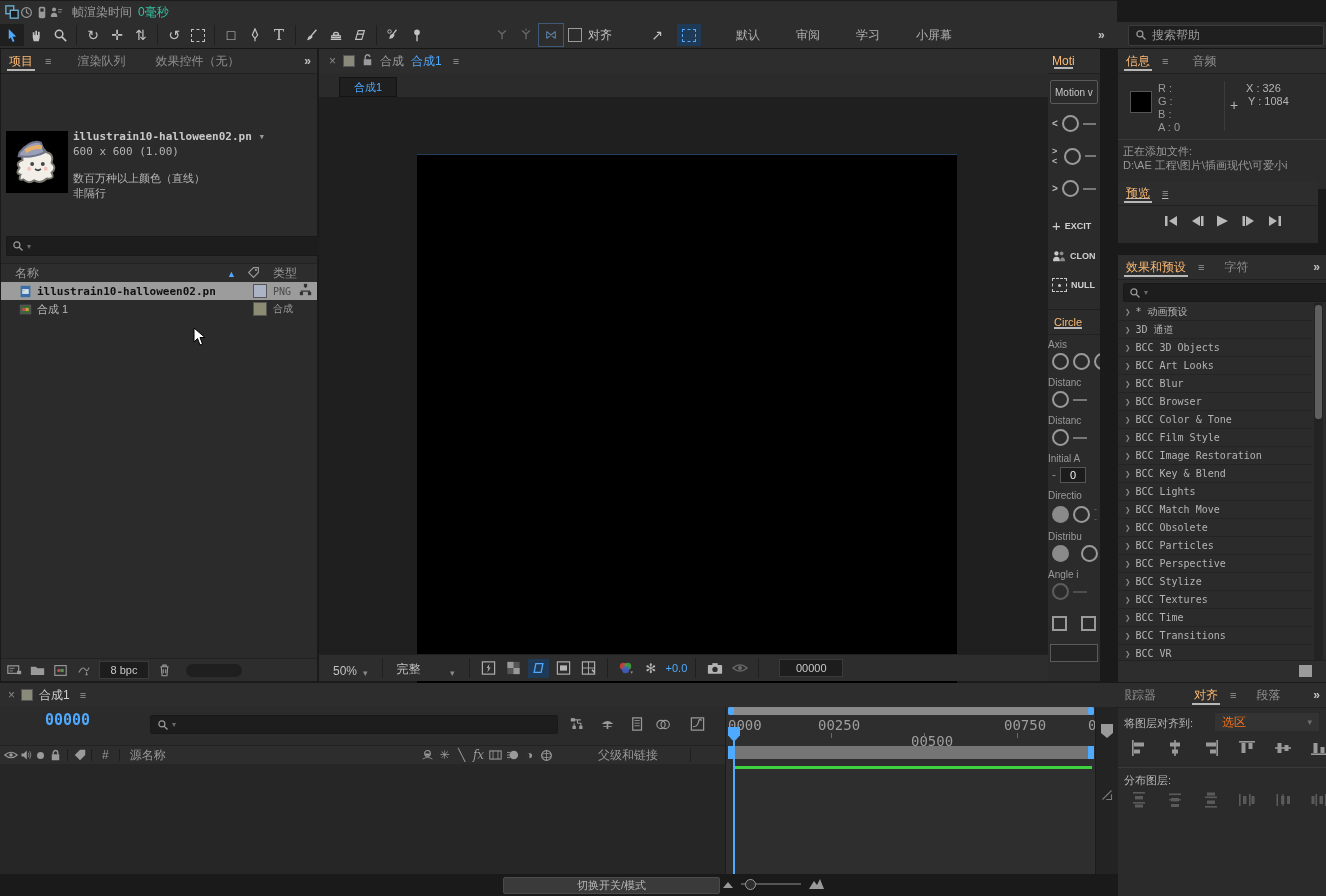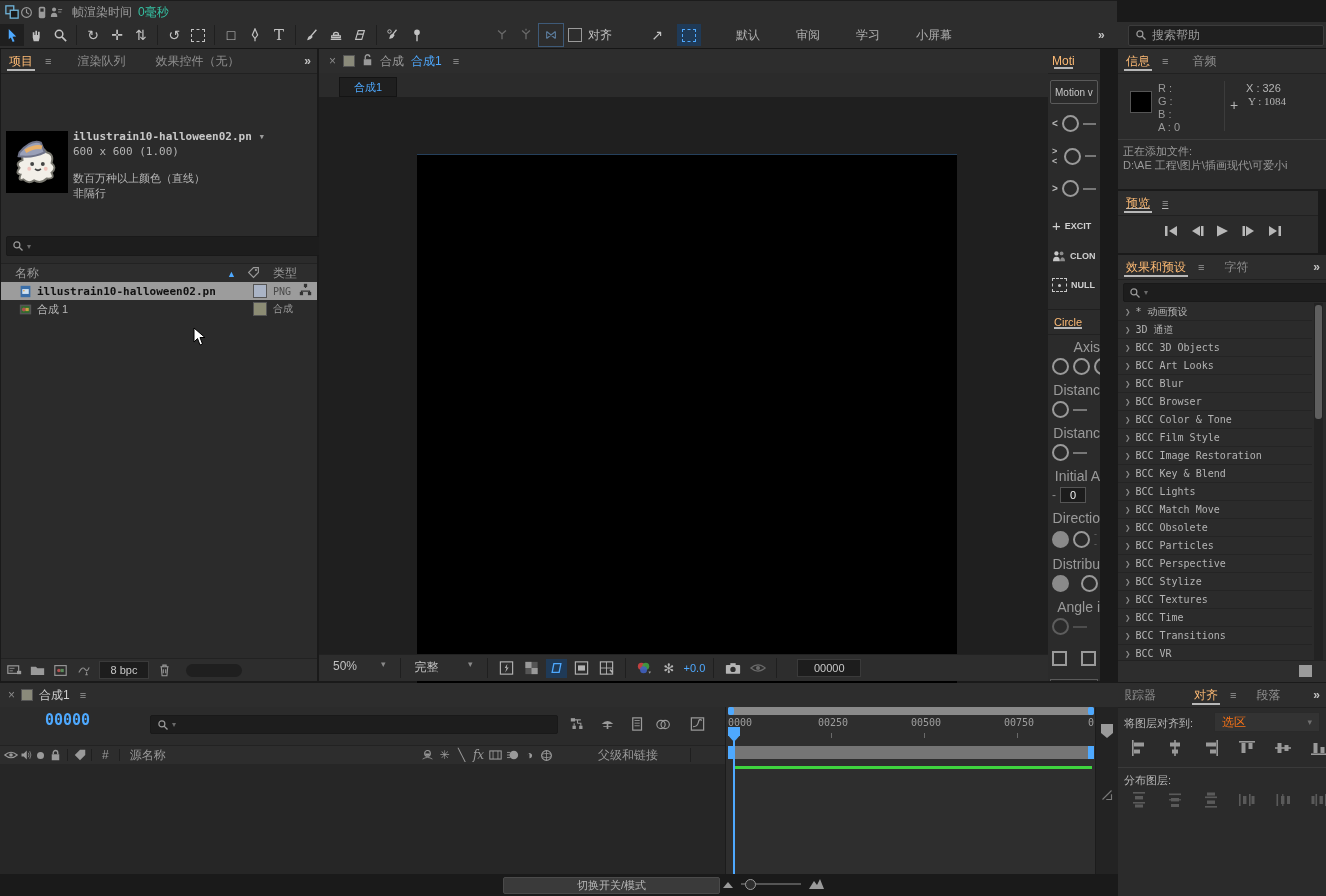--- a/index.html
+++ b/index.html
@@ -35,35 +35,35 @@
   .prow{position:absolute;left:0;width:316px;height:18px;display:flex;align-items:center;}
   .swatch{width:12px;height:12px;border:1px solid #555;}
   .pfooter{position:absolute;left:0;top:609px;width:316px;height:23px;background:#2d2d2d;border-top:1px solid #222;display:flex;align-items:center;gap:8px;padding-left:6px;box-sizing:border-box;}
   
   #comp{left:319px;top:49px;width:743px;height:632px;background:#2b2b2b;}
   .comp-tabstrip{position:absolute;left:0;top:24px;width:743px;height:24px;background:#2b2b2b;border-bottom:1px solid #222;}
   .comp-tab{position:absolute;left:20px;top:4px;height:18px;padding:0 14px;background:#1f1f1f;border:1px solid #141414;color:#4ea9ff;display:flex;align-items:center;font-size:11px;}
   .viewer{position:absolute;left:0;top:48px;width:743px;height:557px;background:#1f1f1f;}
   .compblack{position:absolute;left:98px;top:57px;width:540px;height:540px;background:#000;border-top:1px solid #25405c;}
   .comp-bottom{position:absolute;left:0;top:605px;width:743px;height:27px;background:#2d2d2d;border-top:1px solid #222;display:flex;align-items:center;gap:4px;padding:0 8px;box-sizing:border-box;}
-  .dd{display:flex;align-items:flex-start;gap:24px;color:#c2c2c2;padding:0 6px;height:19px;}
+  .dd{display:flex;align-items:flex-end;gap:6px;color:#c2c2c2;padding:0 6px;height:19px;}
   .dd .car{color:#8a8a8a;font-size:9px;}
   .cicon{width:21px;height:19px;display:inline-flex;align-items:center;justify-content:center;color:#b4b4b4;font-size:13px;}
   .tcfield{background:#1d1d1d;border:1px solid #3a3a3a;height:16px;min-width:62px;display:inline-flex;align-items:center;justify-content:center;color:#c8c8c8;font-size:11px;}
   
   #motion{left:1048px;top:49px;width:52px;height:632px;background:#2b2b2b;overflow:hidden;}
   .mrow{display:flex;align-items:center;gap:4px;padding:3px 4px;color:#b8b8b8;}
   .circ{width:13px;height:13px;border:2px solid #9a9a9a;border-radius:50%;flex:0 0 auto;}
   .circ.fill{background:#8a8a8a;border-color:#8a8a8a;}
   .slid{width:14px;height:2px;background:#777;}
-  .mlabel{font-size:14px;color:#9a9a9a;white-space:nowrap;overflow:hidden;text-align:right;padding-top:4px;}
+  .mlabel{font-size:10px;color:#9a9a9a;white-space:nowrap;overflow:hidden;text-align:left;padding-top:4px;}
   .mbtn{font-size:9px;font-weight:bold;color:#d0d0d0;letter-spacing:0;}
   
   #infoP{left:1118px;top:49px;width:208px;height:140px;}
-  #previewP{left:1118px;top:191px;width:200px;height:62px;text-decoration:underline;}
+  #previewP{left:1118px;top:181px;width:200px;height:62px;text-decoration:underline;}
   #effectsP{left:1118px;top:255px;width:208px;height:426px;}
   #alignP{left:1118px;top:683px;width:208px;height:213px;}
   .ilabel{position:absolute;color:#9a9a9a;font-size:11px;white-space:nowrap;}
   .transport{position:absolute;left:44px;top:32px;display:flex;gap:9px;}
   .tbtn{width:17px;height:15px;display:inline-flex;align-items:center;justify-content:center;}
   .fx-search{position:absolute;left:5px;top:28px;width:194px;height:17px;background:#1d1d1d;border:1px solid #191919;border-radius:2px;display:flex;align-items:center;gap:3px;padding:0 5px;}
   .fx-list{position:absolute;left:0;top:48px;width:194px;}
   .fx-row{height:17px;display:flex;align-items:center;gap:5px;border-bottom:1px solid #242424;padding-left:7px;font-family:"DejaVu Sans Mono",monospace;font-size:10px;color:#b4b4b4;white-space:nowrap;}
   .fx-row .chev{color:#8a8a8a;font-size:9px;}
   .fx-scroll{position:absolute;right:3px;top:48px;width:9px;height:358px;background:#232323;}
@@ -72,21 +72,21 @@
   .aicon{width:22px;height:20px;display:inline-flex;align-items:center;justify-content:center;}
   .alignrow{position:absolute;display:flex;gap:14px;left:10px;}
   
   #timeline{left:0;top:683px;width:1117px;height:191px;background:#2b2b2b;}
   .tl-tabbar{position:absolute;left:0;top:0;width:1117px;height:24px;background:#2d2d2d;border-bottom:1px solid #212121;display:flex;align-items:center;gap:6px;padding-left:8px;}
   .tl-controls{position:absolute;left:0;top:24px;width:725px;height:38px;background:#2b2b2b;}
   .tl-headrow{position:absolute;left:0;top:62px;width:725px;height:18px;background:#2d2d2d;border-top:1px solid #222;border-bottom:1px solid #1e1e1e;display:flex;align-items:center;color:#9a9a9a;}
   .hicon{width:15px;height:14px;display:inline-flex;align-items:center;justify-content:center;}
   .tl-tracks{position:absolute;left:0;top:81px;width:725px;height:110px;background:#262626;}
   .tl-right{position:absolute;left:725px;top:24px;width:370px;height:167px;background:#2e2e2e;border-left:1px solid #1c1c1c;}
-  .ruler-num{position:absolute;top:10px;color:#9e9e9e;font-size:10px;font-family:"DejaVu Sans Mono",monospace;}
+  .ruler-num{position:absolute;top:10px;color:#9e9e9e;font-size:14px;font-family:"DejaVu Sans Mono",monospace;}
   .navbar{position:absolute;left:2px;top:0;width:366px;height:8px;background:#8a8a8a;border-radius:2px;}
   .navbar:before,.navbar:after{content:"";position:absolute;top:0;width:6px;height:8px;background:#4ea9ff;border-radius:2px;}
   .navbar:before{left:0}.navbar:after{right:0}
   .workarea{position:absolute;left:2px;top:39px;width:366px;height:13px;background:#757575;}
   .workarea:before,.workarea:after{content:"";position:absolute;top:0;width:6px;height:13px;background:#4ea9ff;}
   .workarea:before{left:0}.workarea:after{right:0}
   .greenline{position:absolute;left:8px;top:59px;width:358px;height:3px;background:#3fd43f;}
   .tl-scroll-lane{position:absolute;left:1095px;top:24px;width:22px;height:167px;background:#232323;border-left:1px solid #1c1c1c;}
   .playhead-line{position:absolute;left:733px;top:58px;width:2px;height:133px;background:#4ea9ff;}
   .playhead-cap{position:absolute;left:728px;top:44px;width:12px;height:15px;background:#4ea9ff;clip-path:polygon(0 0,100% 0,100% 55%,50% 100%,0 55%);}
@@ -522,21 +522,21 @@
       <span class="tab" style="margin-left:12px;">音频</span>
     </div>
     <div class="abs" style="left:12px;top:42px;width:20px;height:20px;background:#000;border:1px solid #555;"></div>
     <span class="ilabel" style="left:40px;top:33px;">R :</span>
     <span class="ilabel" style="left:40px;top:46px;">G :</span>
     <span class="ilabel" style="left:40px;top:59px;">B :</span>
     <span class="ilabel" style="left:40px;top:72px;">A : 0</span>
     <div class="abs" style="left:106px;top:32px;width:1px;height:50px;background:#3c3c3c;"></div>
     <span class="ilabel" style="left:112px;top:48px;font-size:14px;color:#b8b8b8;">+</span>
     <span class="ilabel" style="left:128px;top:33px;color:#b4b4b4;">X : 326</span>
-    <span class="ilabel" style="left:130px;top:46px;color:#b4b4b4;font-family:Liberation Serif, serif;">Y : 1084</span>
+    <span class="ilabel" style="left:130px;top:46px;color:#b4b4b4;">Y : 1084</span>
     <div class="abs" style="left:0;top:90px;width:208px;height:1px;background:#3c3c3c;"></div>
     <span class="ilabel" style="left:5px;top:95px;">正在添加文件:</span>
     <span class="ilabel" style="left:5px;top:109px;width:200px;overflow:hidden;">D:\AE 工程\图片\插画现代\可爱小i</span>
   </div>
 
   <div id="previewP" class="panel">
     <div class="tabbar">
       <span class="tab active">预览</span>
       <span class="hamb">≡</span>
     </div>
@@ -913,21 +913,21 @@
       <span class="abs" style="left:598px;">父级和链接</span>
       <span class="abs" style="left:690px;width:1px;height:14px;background:#1f1f1f;top:2px;"></span>
     </div>
 
     <div class="tl-tracks"></div>
 
     <div class="tl-right">
       <div class="navbar"></div>
       <span class="ruler-num" style="left:2px;">0000</span>
       <span class="ruler-num" style="left:92px;">00250</span>
-      <span class="ruler-num" style="left:185px;">00500</span>
+      <span class="ruler-num" style="left:185px;margin-top:16px;">00500</span>
       <span class="ruler-num" style="left:278px;">00750</span>
       <span class="ruler-num" style="left:362px;">0</span>
       <div class="abs" style="left:105px;top:26px;width:1px;height:5px;background:#6a6a6a;"></div>
       <div class="abs" style="left:198px;top:26px;width:1px;height:5px;background:#6a6a6a;"></div>
       <div class="abs" style="left:291px;top:26px;width:1px;height:5px;background:#6a6a6a;"></div>
       <div class="workarea"></div>
       <div class="greenline"></div>
     </div>
     <div class="tl-scroll-lane">
       <svg class="abs" style="left:4px;top:16px;" width="14" height="16" viewBox="0 0 14 16">

